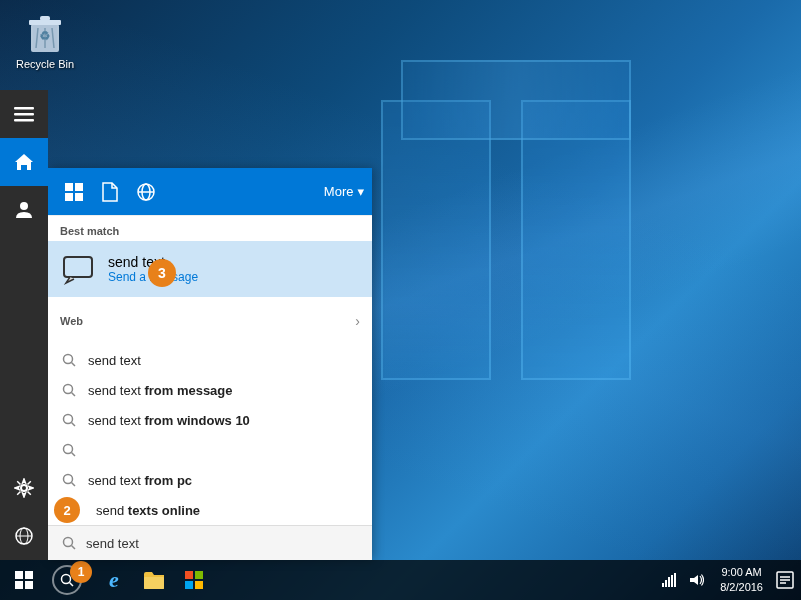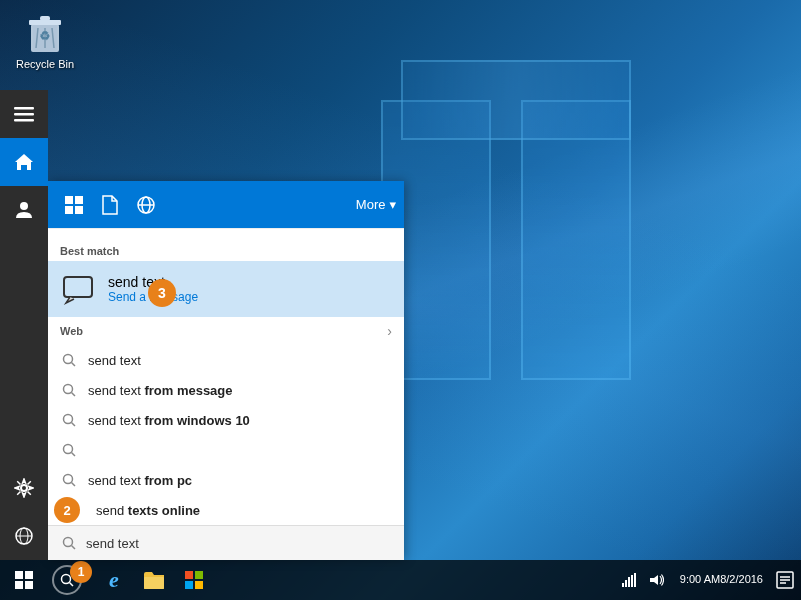--- a/index.html
+++ b/index.html
@@ -130,21 +130,21 @@
     .tray-icon {
       display: flex;
       align-items: center;
       justify-content: center;
       cursor: pointer;
       padding: 2px;
     }
 
     .taskbar-clock {
       display: flex;
-      flex-direction: row;
+      flex-direction: column;
       align-items: center;
       color: white;
       font-size: 11px;
       cursor: pointer;
       padding: 0 6px;
       line-height: 1.4;
     }
 
     .taskbar-notification {
       width: 32px;
@@ -189,21 +189,21 @@
       width: 20px;
       height: 20px;
       fill: white;
     }
 
     
     #search-dropdown {
       position: absolute;
       bottom: 40px;
       left: 48px;
-      width: 356px;
+      width: 324px;
       background: white;
       z-index: 205;
       display: flex;
       flex-direction: column;
       box-shadow: 2px 0 10px rgba(0,0,0,0.3);
     }
 
     
     .search-top-bar {
       display: flex;
@@ -232,21 +232,21 @@
       display: flex;
       align-items: center;
       gap: 4px;
     }
 
     
     .section-label {
       font-size: 11px;
       font-weight: 600;
       color: #555;
-      padding: 16px 12px 4px;
+      padding: 9px 12px 4px;
       text-transform: none;
       letter-spacing: 0;
     }
 
     
     .best-match-item {
       display: flex;
       align-items: center;
       padding: 10px 12px;
       background: #cce4f7;
@@ -276,21 +276,21 @@
 
     .best-match-subtitle {
       font-size: 12px;
       color: #0078d7;
     }
 
     
     .web-section-header {
       display: flex;
       align-items: center;
-      padding: 6px 12px;
+      padding: 16px 12px;
       cursor: pointer;
     }
 
     .web-label {
       font-size: 11px;
       font-weight: 600;
       color: #555;
     }
 
     .web-arrow {

